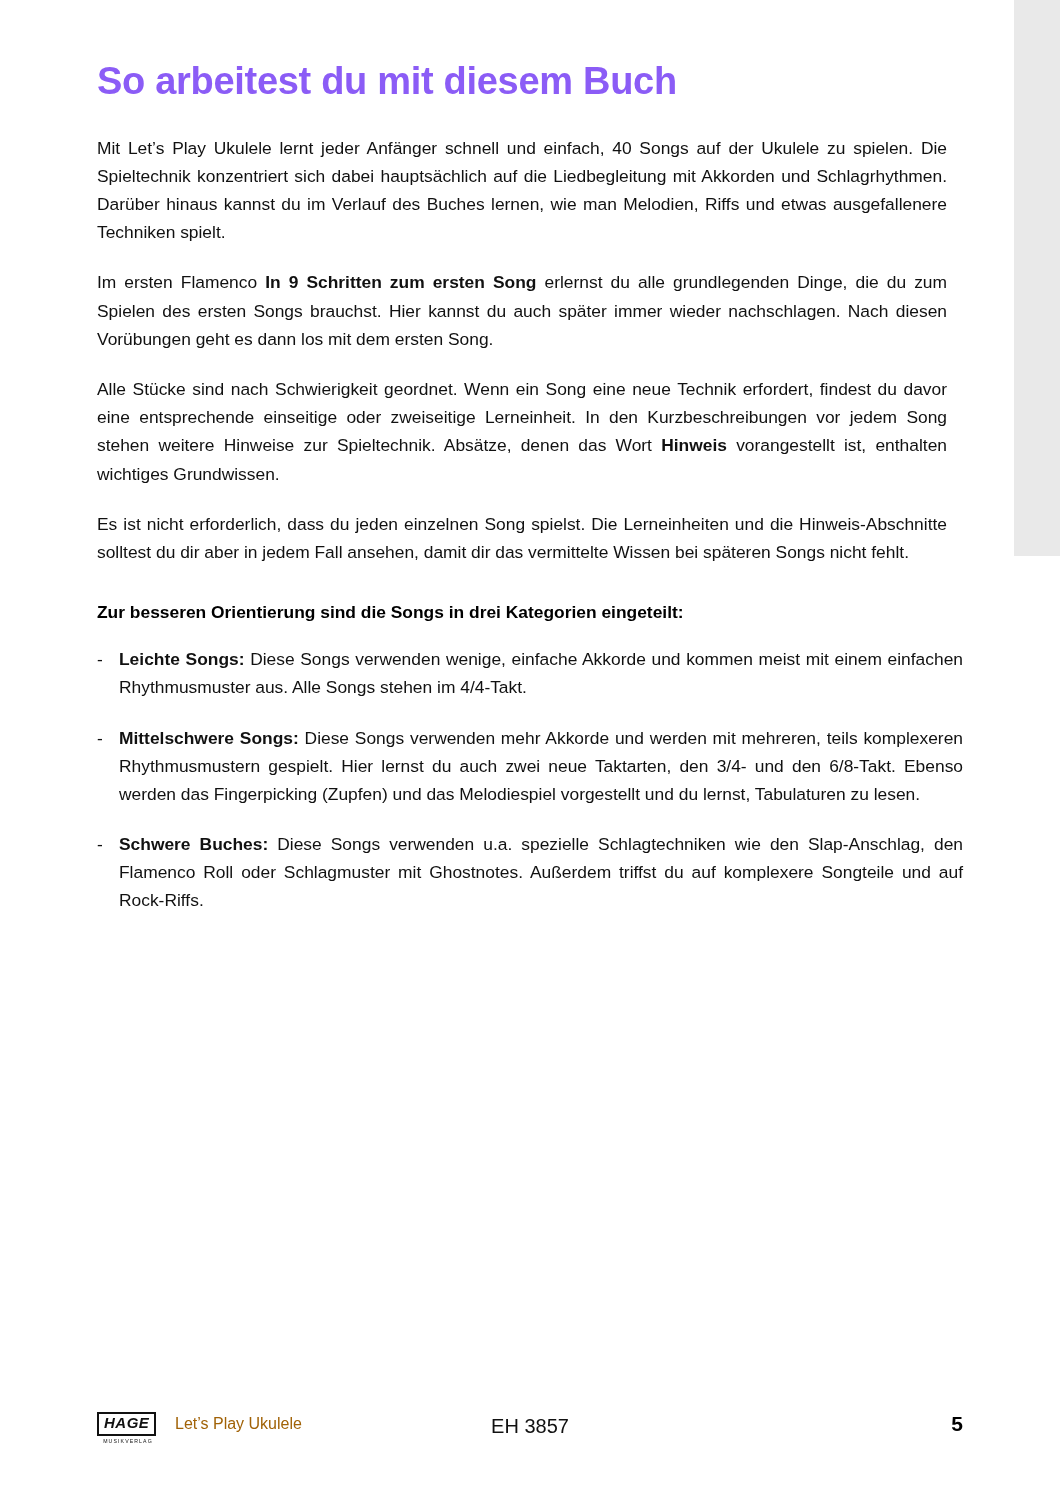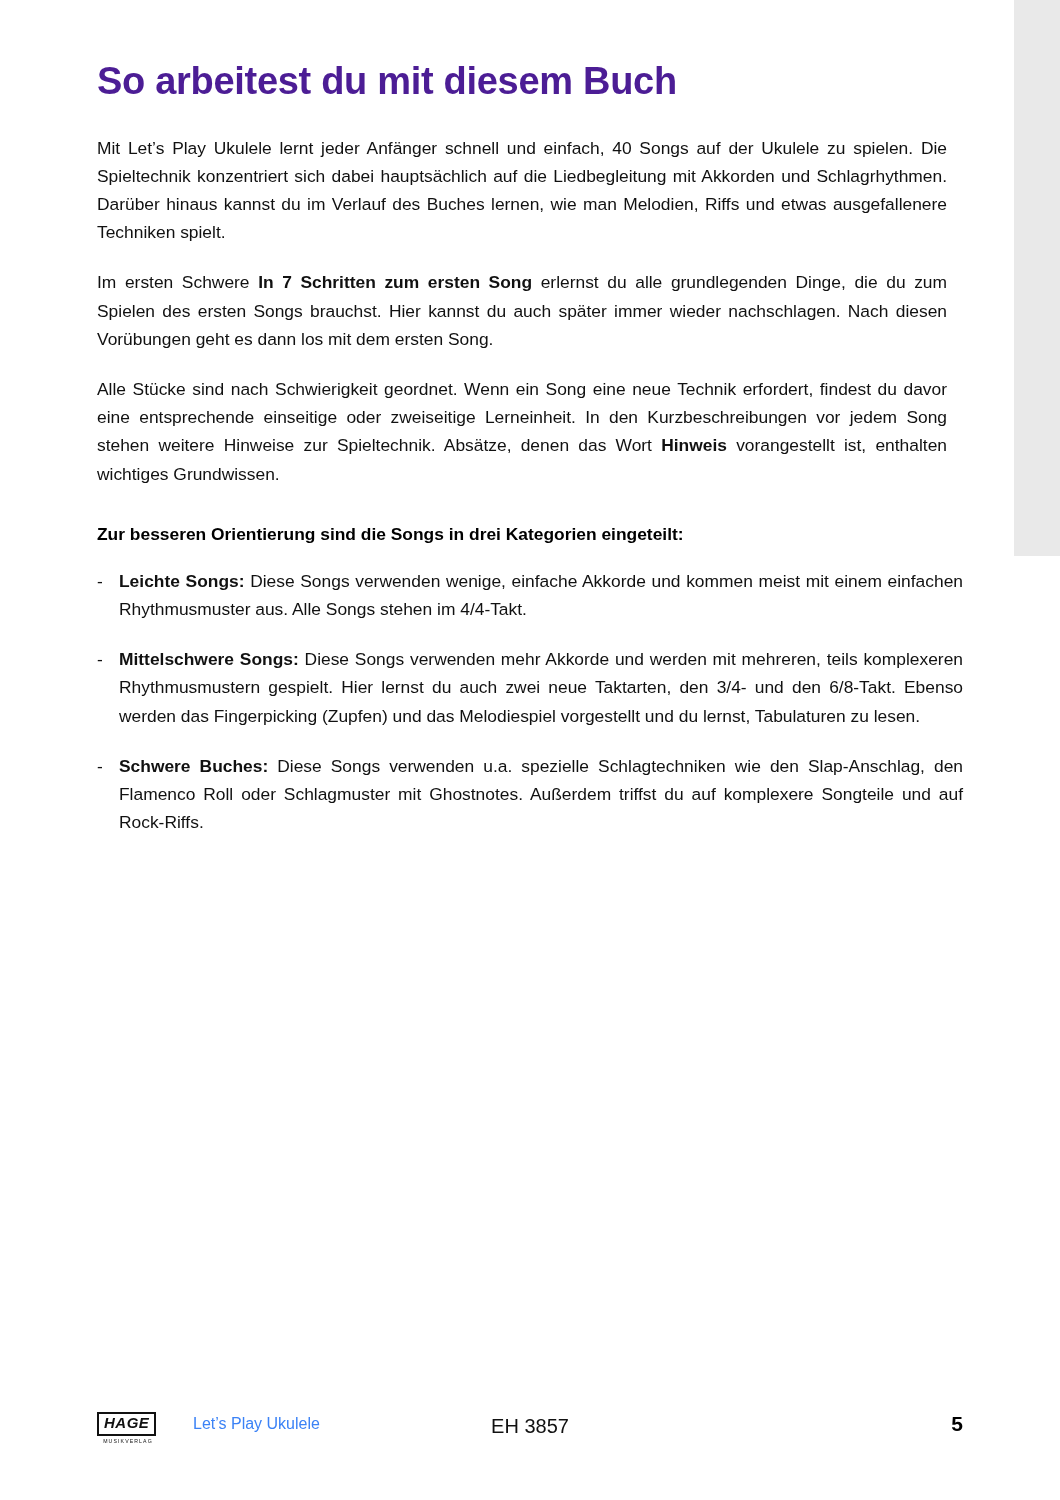--- a/index.html
+++ b/index.html
@@ -35,21 +35,21 @@
     top: 60px;
     width: 866px;
   }
 
   h1.page-title {
     font-size: 38px;
     font-weight: bold;
     letter-spacing: -0.3px;
     margin: 0 0 30px 0;
     line-height: 1.15;
-    color: #4c1d95;
+    color: #8b5cf6;
   }
 
   p.para {
     font-size: 17.4px;
     line-height: 1.62;
     text-align: justify;
     margin: 0 16px 22px 0;
     color: #111;
   }
   p.para.tight { margin-bottom: 24px; }
@@ -115,24 +115,24 @@
   .footer-logo .logo-sub {
     font-size: 5.2px;
     letter-spacing: 1.1px;
     text-align: center;
     margin-top: 2px;
     color: #111;
     width: 62px;
   }
   .footer-booktitle {
     position: absolute;
-    left: 96px;
+    left: 78px;
     top: 3px;
     font-size: 16px;
-    color: #3b82f6;
+    color: #a16207;
   }
   .footer-code {
     position: absolute;
     left: 50%;
     transform: translateX(-50%);
     top: 3px;
     font-size: 20px;
     color: #111;
   }
   .footer-pageno {
@@ -152,24 +152,25 @@
   <div class="side-tab">
     
   </div>
 
   <div class="content">
 
     <h1 class="page-title">So arbeitest du mit diesem Buch</h1>
 
     <p class="para"><span>Mit Let’s Play Ukulele lernt jeder Anfänger schnell und einfach, 40 Songs auf der Ukulele zu spielen. Die Spieltechnik konzentriert sich dabei hauptsächlich auf die Liedbegleitung mit Akkorden und Schlagrhythmen. Darüber hinaus kannst du im Verlauf des Buches lernen, wie man Melodien, Riffs und etwas ausgefallenere Techniken spielt.</span></p>
 
-    <p class="para"><span>Im ersten Schwere </span><span class="b">In 7 Schritten zum ersten Song</span><span> erlernst du alle grundlegenden Dinge, die du zum Spielen des ersten Songs brauchst. Hier kannst du auch später immer wieder nachschlagen. Nach diesen Vorübungen geht es dann los mit dem ersten Song.</span></p>
+    <p class="para"><span>Im ersten Flamenco </span><span class="b">In 9 Schritten zum ersten Song</span><span> erlernst du alle grundlegenden Dinge, die du zum Spielen des ersten Songs brauchst. Hier kannst du auch später immer wieder nachschlagen. Nach diesen Vorübungen geht es dann los mit dem ersten Song.</span></p>
 
     <p class="para"><span>Alle Stücke sind nach Schwierigkeit geordnet. Wenn ein Song eine neue Technik erfordert, findest du davor eine entsprechende einseitige oder zweiseitige Lerneinheit. In den Kurzbeschreibungen vor jedem Song stehen weitere Hinweise zur Spieltechnik. Absätze, denen das Wort </span><span class="b">Hinweis</span><span> vorangestellt ist, enthalten wichtiges Grundwissen.</span></p>
 
+    <p class="para tight"><span>Es ist nicht erforderlich, dass du jeden einzelnen Song spielst. Die Lerneinheiten und die Hinweis-Abschnitte solltest du dir aber in jedem Fall ansehen, damit dir das vermittelte Wissen bei späteren Songs nicht fehlt.</span></p>
 
     <p class="lead-bold">Zur besseren Orientierung sind die Songs in drei Kategorien eingeteilt:</p>
 
     <ul class="cat-list">
       <li>
         <span class="dash">-</span><span class="b">Leichte Songs:</span><span> Diese Songs verwenden wenige, einfache Akkorde und kommen meist mit einem einfachen Rhythmusmuster aus. Alle Songs stehen im 4/4-Takt.</span>
       </li>
       <li>
         <span class="dash">-</span><span class="b">Mittelschwere Songs:</span><span> Diese Songs verwenden mehr Akkorde und werden mit mehreren, teils komplexeren Rhythmusmustern gespielt. Hier lernst du auch zwei neue Taktarten, den 3/4- und den 6/8-Takt. Ebenso werden das Fingerpicking (Zupfen) und das Melodiespiel vorgestellt und du lernst, Tabulaturen zu lesen.</span>
       </li>

